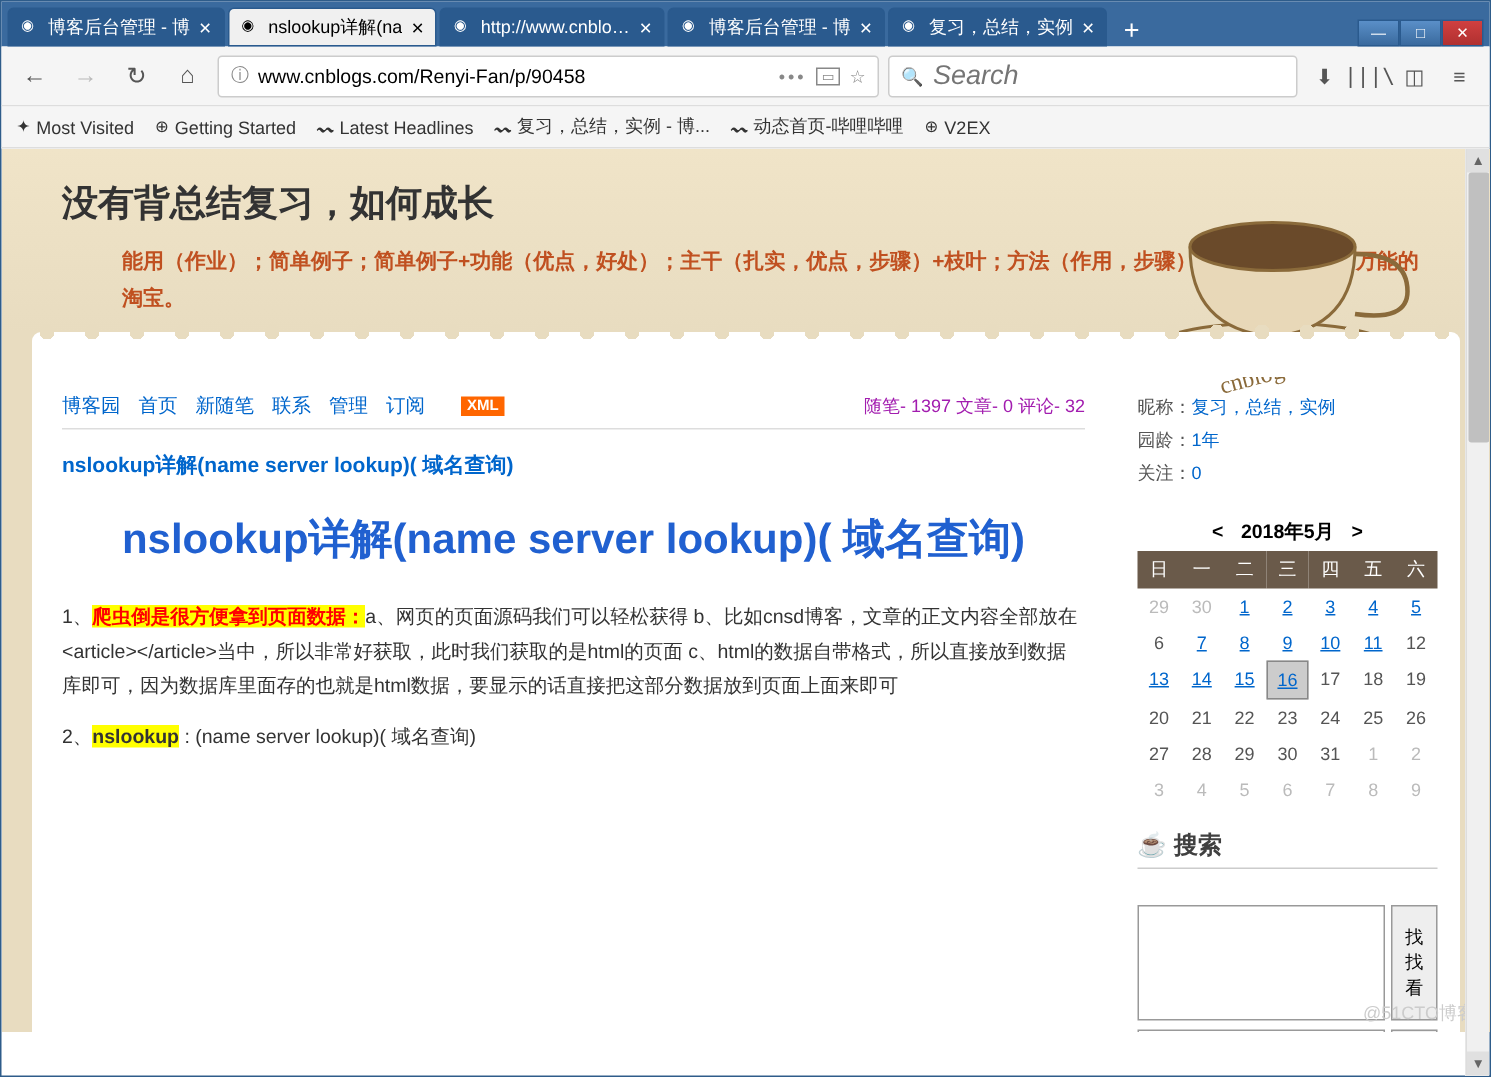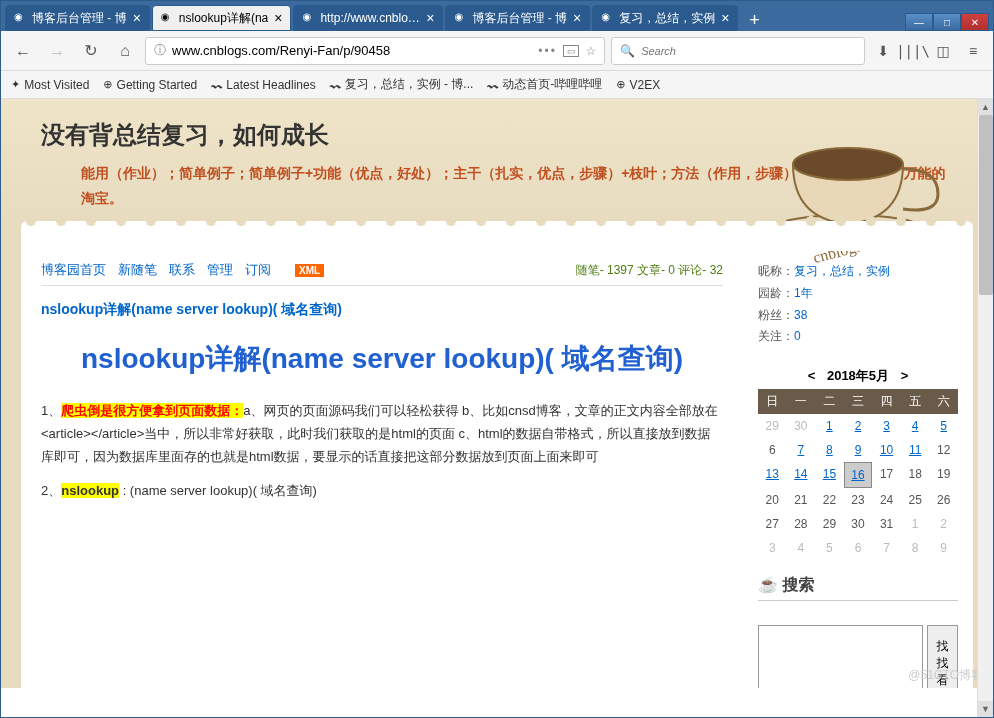--- a/index.html
+++ b/index.html
@@ -21,21 +21,21 @@
 
 
 .toolbar { height: 40px; background: #f5f5f5; display: flex; align-items: center; padding: 0 8px; gap: 6px; border-bottom: 1px solid #ddd; }
 .nav-btn { width: 28px; height: 28px; border: none; background: transparent; font-size: 16px; color: #555; cursor: pointer; display: flex; align-items: center; justify-content: center; }
 .nav-btn.disabled { color: #bbb; }
 .urlbar { flex: 1.5; height: 28px; border: 1px solid #ccc; border-radius: 3px; display: flex; align-items: center; padding: 0 8px; background: #fff; gap: 6px; }
 .urlbar .info { color: #888; font-size: 12px; }
 .urlbar input { flex: 1; border: none; outline: none; font-size: 13px; }
 .urlbar .dots { color: #888; letter-spacing: 2px; }
 .searchbar { flex: 0.8; height: 28px; border: 1px solid #ccc; border-radius: 3px; display: flex; align-items: center; padding: 0 8px; background: #fff; }
-.searchbar input { flex: 1; border: none; outline: none; font-size: 11px; font-style: italic; color: #c2410c; }
+.searchbar input { flex: 1; border: none; outline: none; font-size: 18px; font-style: italic; color: #c2410c; }
 .tb-icon { width: 24px; height: 24px; font-size: 14px; color: #555; display: flex; align-items: center; justify-content: center; cursor: pointer; }
 
 
 .bookmarks { height: 28px; background: #f5f5f5; display: flex; align-items: center; padding: 0 10px; gap: 14px; border-bottom: 1px solid #ddd; font-size: 12px; }
 .bm-item { display: flex; align-items: center; gap: 4px; color: #333; cursor: pointer; }
 .bm-icon { font-size: 11px; }
 
 
 .content { height: 589px; overflow: auto; background: #e8dcc0; position: relative; }
 .blog-header { background: linear-gradient(#f0e4c8, #e8dcc0); padding: 20px 40px 10px; position: relative; }
@@ -47,21 +47,21 @@
 .paper-edge { height: 30px; background: #fff; position: relative; margin: 0 20px; border-radius: 6px 6px 0 0; }
 .paper-edge::before { content: ""; position: absolute; top: -10px; left: 0; right: 0; height: 20px; background: radial-gradient(circle at 10px 10px, #e8dcc0 5px, transparent 5px); background-size: 30px 20px; }
 
 .main-wrap { display: flex; margin: 0 20px; background: #fff; gap: 0; }
 .main-col { flex: 1; padding: 10px 20px; }
 .side-col { width: 230px; padding: 10px 15px; }
 
 .blog-nav { display: flex; gap: 12px; font-size: 13px; border-bottom: 1px solid #ddd; padding-bottom: 6px; margin-bottom: 15px; align-items: center; }
 .blog-nav a { color: #06c; cursor: pointer; }
 .xml-badge { background: #f60; color: #fff; padding: 1px 4px; font-size: 10px; font-weight: bold; }
-.blog-nav .stats { margin-left: auto; color: #4d7c0f; font-size: 12px; }
+.blog-nav .stats { margin-left: auto; color: #a21caf; font-size: 12px; }
 
 .post-title-link { color: #06c; font-size: 14px; font-weight: bold; display: block; margin-bottom: 20px; }
 .post-heading { color: #2060d0; font-size: 28px; font-weight: bold; text-align: center; margin: 20px 0; line-height: 1.4; }
 .section-head { font-size: 16px; font-weight: bold; border-bottom: 1px solid #ccc; padding-bottom: 4px; margin: 20px 0 12px; }
 .post-body { font-size: 13px; line-height: 1.8; color: #333; }
 .hl1 { background: #ff0; color: #f00; font-weight: bold; }
 .hl2 { background: #ff0; font-weight: bold; }
 
 .side-row { font-size: 12px; line-height: 1.8; color: #555; }
 .side-row a { color: #06c; }
@@ -193,37 +193,36 @@
       <div class="cnblogs-text">cnblogs.com</div>
       <div class="blog-title">没有背总结复习，如何成长</div>
       <div class="blog-subtitle">能用（作业）；简单例子；简单例子+功能（优点，好处）；主干（扎实，优点，步骤）+枝叶；方法（作用，步骤）+精练（常用）；万能的淘宝。</div>
     </div>
 
     <div class="paper-edge"></div>
 
     <div class="main-wrap">
       <div class="main-col">
         <div class="blog-nav">
-          <span id="nav-links"><a style="">博客园</a><a style="margin-right: 12px;">首页</a><a style="margin-right: 12px;">新随笔</a><a style="margin-right: 12px;">联系</a><a style="margin-right: 12px;">管理</a><a style="margin-right: 12px;">订阅</a></span>
+          <span id="nav-links"><a style="margin-right: 12px;">博客园</a><a style="margin-right: 12px;">首页</a><a style="margin-right: 12px;">新随笔</a><a style="margin-right: 12px;">联系</a><a style="margin-right: 12px;">管理</a><a style="margin-right: 12px;">订阅</a></span>
           <span class="xml-badge">XML</span>
           <span class="stats">随笔- 1397  文章- 0  评论- 32</span>
         </div>
         <a class="post-title-link">nslookup详解(name server lookup)( 域名查询)</a>
         <div class="post-heading">nslookup详解(name server lookup)( 域名查询)</div>
         <div class="post-body">
           <p><span>1、</span><span class="hl1">爬虫倒是很方便拿到页面数据：</span><span>a、网页的页面源码我们可以轻松获得  b、比如cnsd博客，文章的正文内容全部放在&lt;article&gt;&lt;/article&gt;当中，所以非常好获取，此时我们获取的是html的页面  c、html的数据自带格式，所以直接放到数据库即可，因为数据库里面存的也就是html数据，要显示的话直接把这部分数据放到页面上面来即可</span></p>
           <p style="margin-top:10px;"><span>2、</span><span class="hl2">nslookup</span><span> : (name server lookup)( 域名查询)</span></p>
         </div>
       </div>
 
       <div class="side-col">
         <div id="side-rows">
             <div class="side-row"><span>昵称：</span><a>复习，总结，实例</a></div>
             <div class="side-row"><span>园龄：</span><a>1年</a></div>
-            <div class="side-row"><span>粉丝：</span><a>38</a></div>
             <div class="side-row"><span>关注：</span><a>0</a></div>
           </div>
         <div class="calendar">
           <div class="cal-title">
             <span class="arrow">&lt;</span>
             <span>2018年5月</span>
             <span class="arrow">&gt;</span>
           </div>
           <div class="cal-grid" id="cal-grid">
               <div class="cal-head">日</div>

